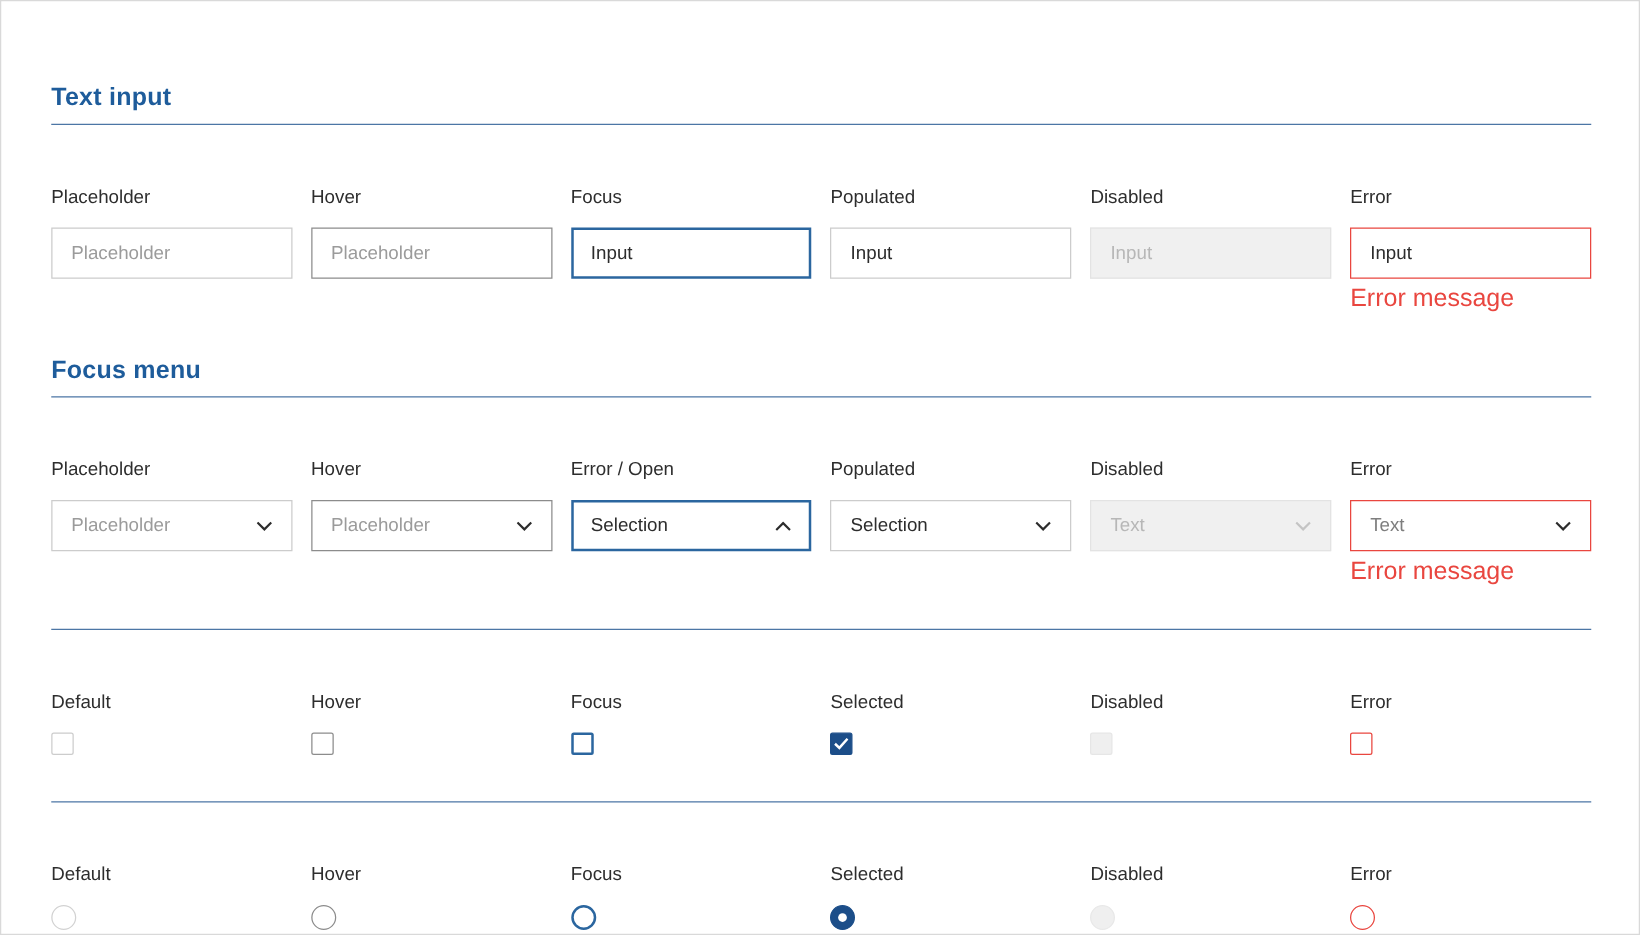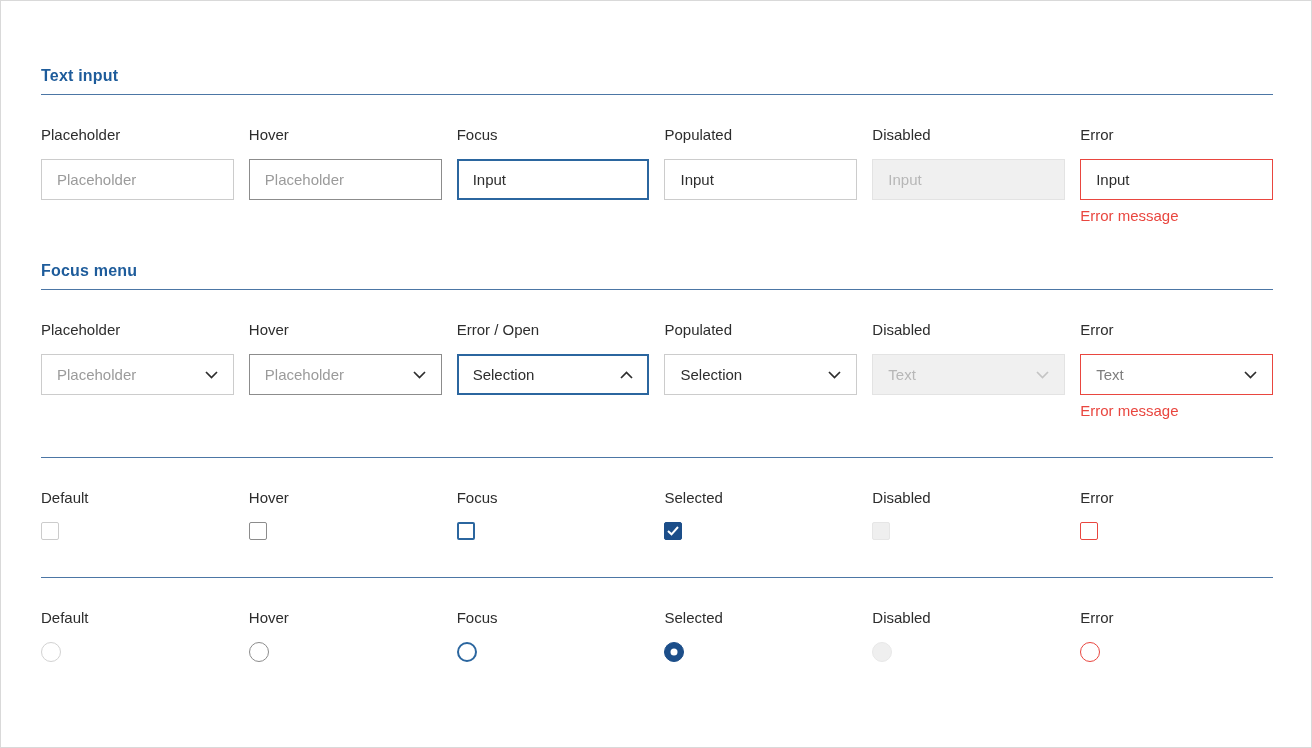--- a/index.html
+++ b/index.html
@@ -9,35 +9,35 @@
     --disabled-text:#B7B7B7; --text-dark:#2D2D2D; --text-muted:#9B9B9B;
   }
   *{box-sizing:border-box;}
   html,body{margin:0;padding:0;}
   body{
     width:1312px;height:748px;background:#fff;border:1px solid #D9D9D9;
     font-family:"Liberation Sans",sans-serif;color:var(--text-dark);
     padding:66px 38px 0 40px;overflow:hidden;
   }
   section.comp{margin-bottom:37px;}
-  .sec-title{font-size:16px;font-weight:bold;color:var(--heading-blue);margin:0 0 9px 0;letter-spacing:.2px;}
+  .sec-title{font-size:20px;font-weight:bold;color:var(--heading-blue);margin:0 0 9px 0;letter-spacing:.2px;}
   .rule{border:0;border-top:1px solid var(--rule-blue);margin:0;}
-  .grid{display:grid;grid-template-columns:repeat(6,1fr);column-gap:15px;margin-top:31px;}
+  .grid{display:grid;grid-template-columns:repeat(6,1fr);column-gap:15px;margin-top:49px;}
   .state-label{font-size:15px;color:var(--text-dark);margin-bottom:15px;line-height:18px;}
   
   .ti{width:100%;height:41px;border:1px solid var(--border-gray);background:#fff;
       padding:0 15px;font-family:"Liberation Sans",sans-serif;font-size:15px;
       color:var(--text-dark);border-radius:0;outline:none;display:block;}
   .ti::placeholder{color:var(--text-muted);opacity:1;}
   .ti.hover{border-color:var(--border-hover);}
   .ti.focus{border:2px solid var(--focus-blue);padding:0 14px;}
   .ti:disabled{background:var(--disabled-bg);border-color:var(--disabled-border);}
   .ti:disabled::placeholder{color:var(--disabled-text);}
   .ti.error{border-color:var(--error-red);}
-  .err-msg{color:var(--error-red);font-size:15px;margin-top:7px;line-height:18px;}
+  .err-msg{color:var(--error-red);font-size:20px;margin-top:7px;line-height:18px;}
   
   .sel{width:100%;height:41px;border:1px solid var(--border-gray);background:#fff;
        display:flex;align-items:center;justify-content:space-between;
        padding:0 15px;cursor:pointer;}
   .sel-text{font-size:15px;color:var(--text-dark);}
   .sel.muted .sel-text{color:var(--text-muted);}
   .sel.hover{border-color:var(--border-hover);}
   .sel.focus{border:2px solid var(--focus-blue);padding:0 14px;}
   .sel.disabled{background:var(--disabled-bg);border-color:var(--disabled-border);cursor:default;}
   .sel.disabled .sel-text{color:var(--disabled-text);}

